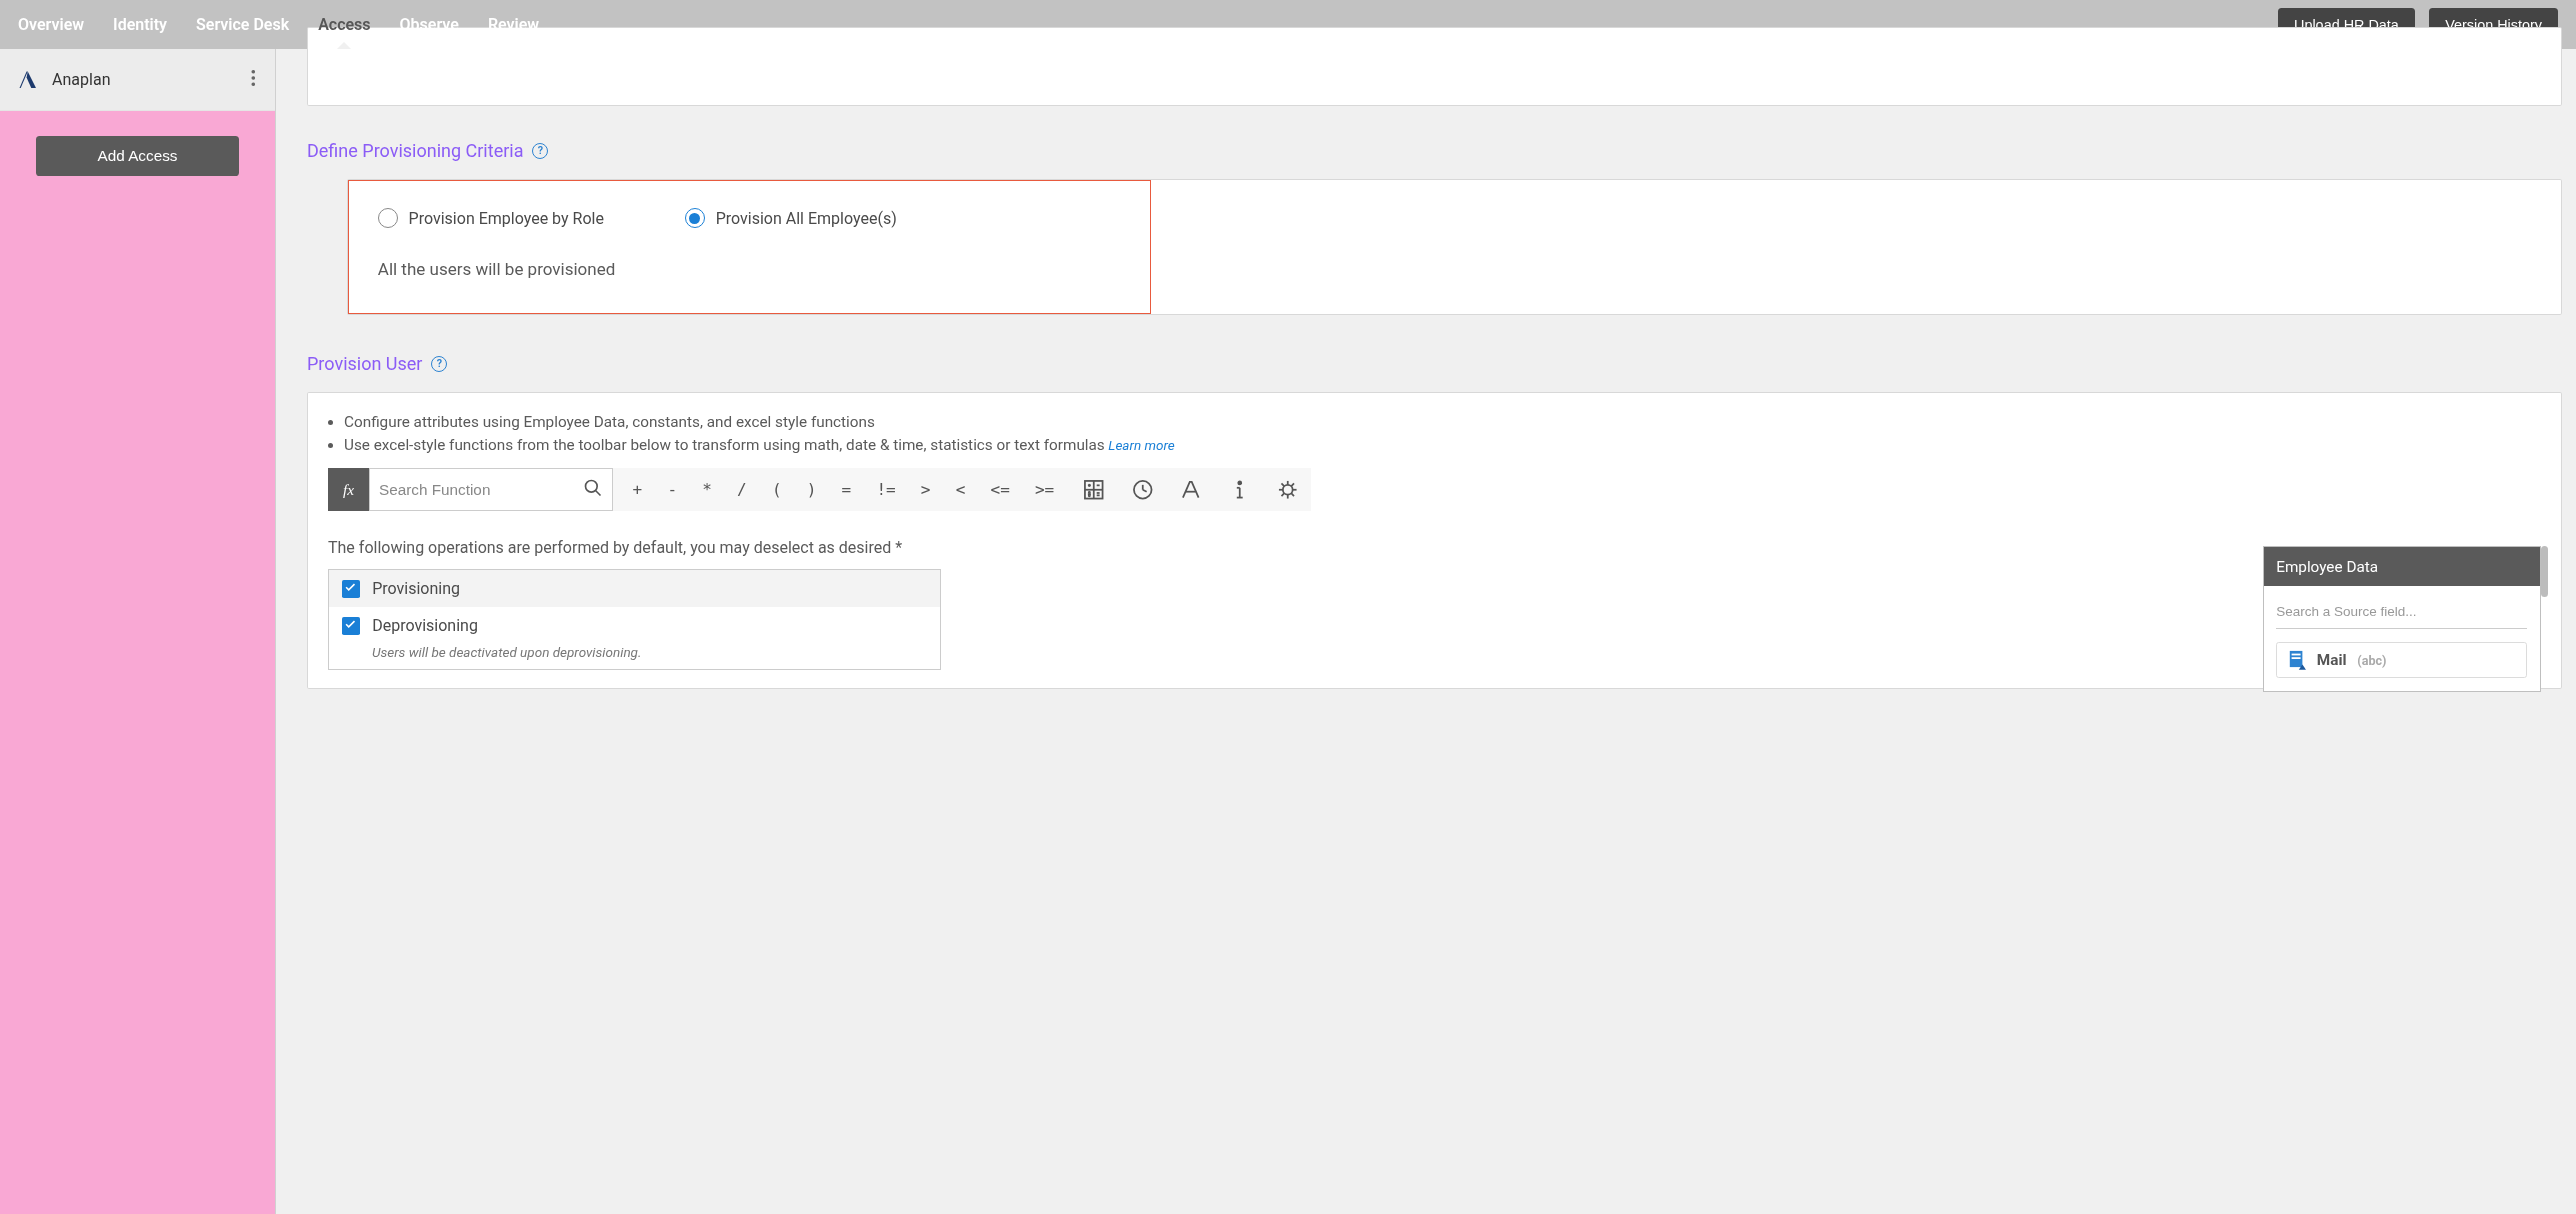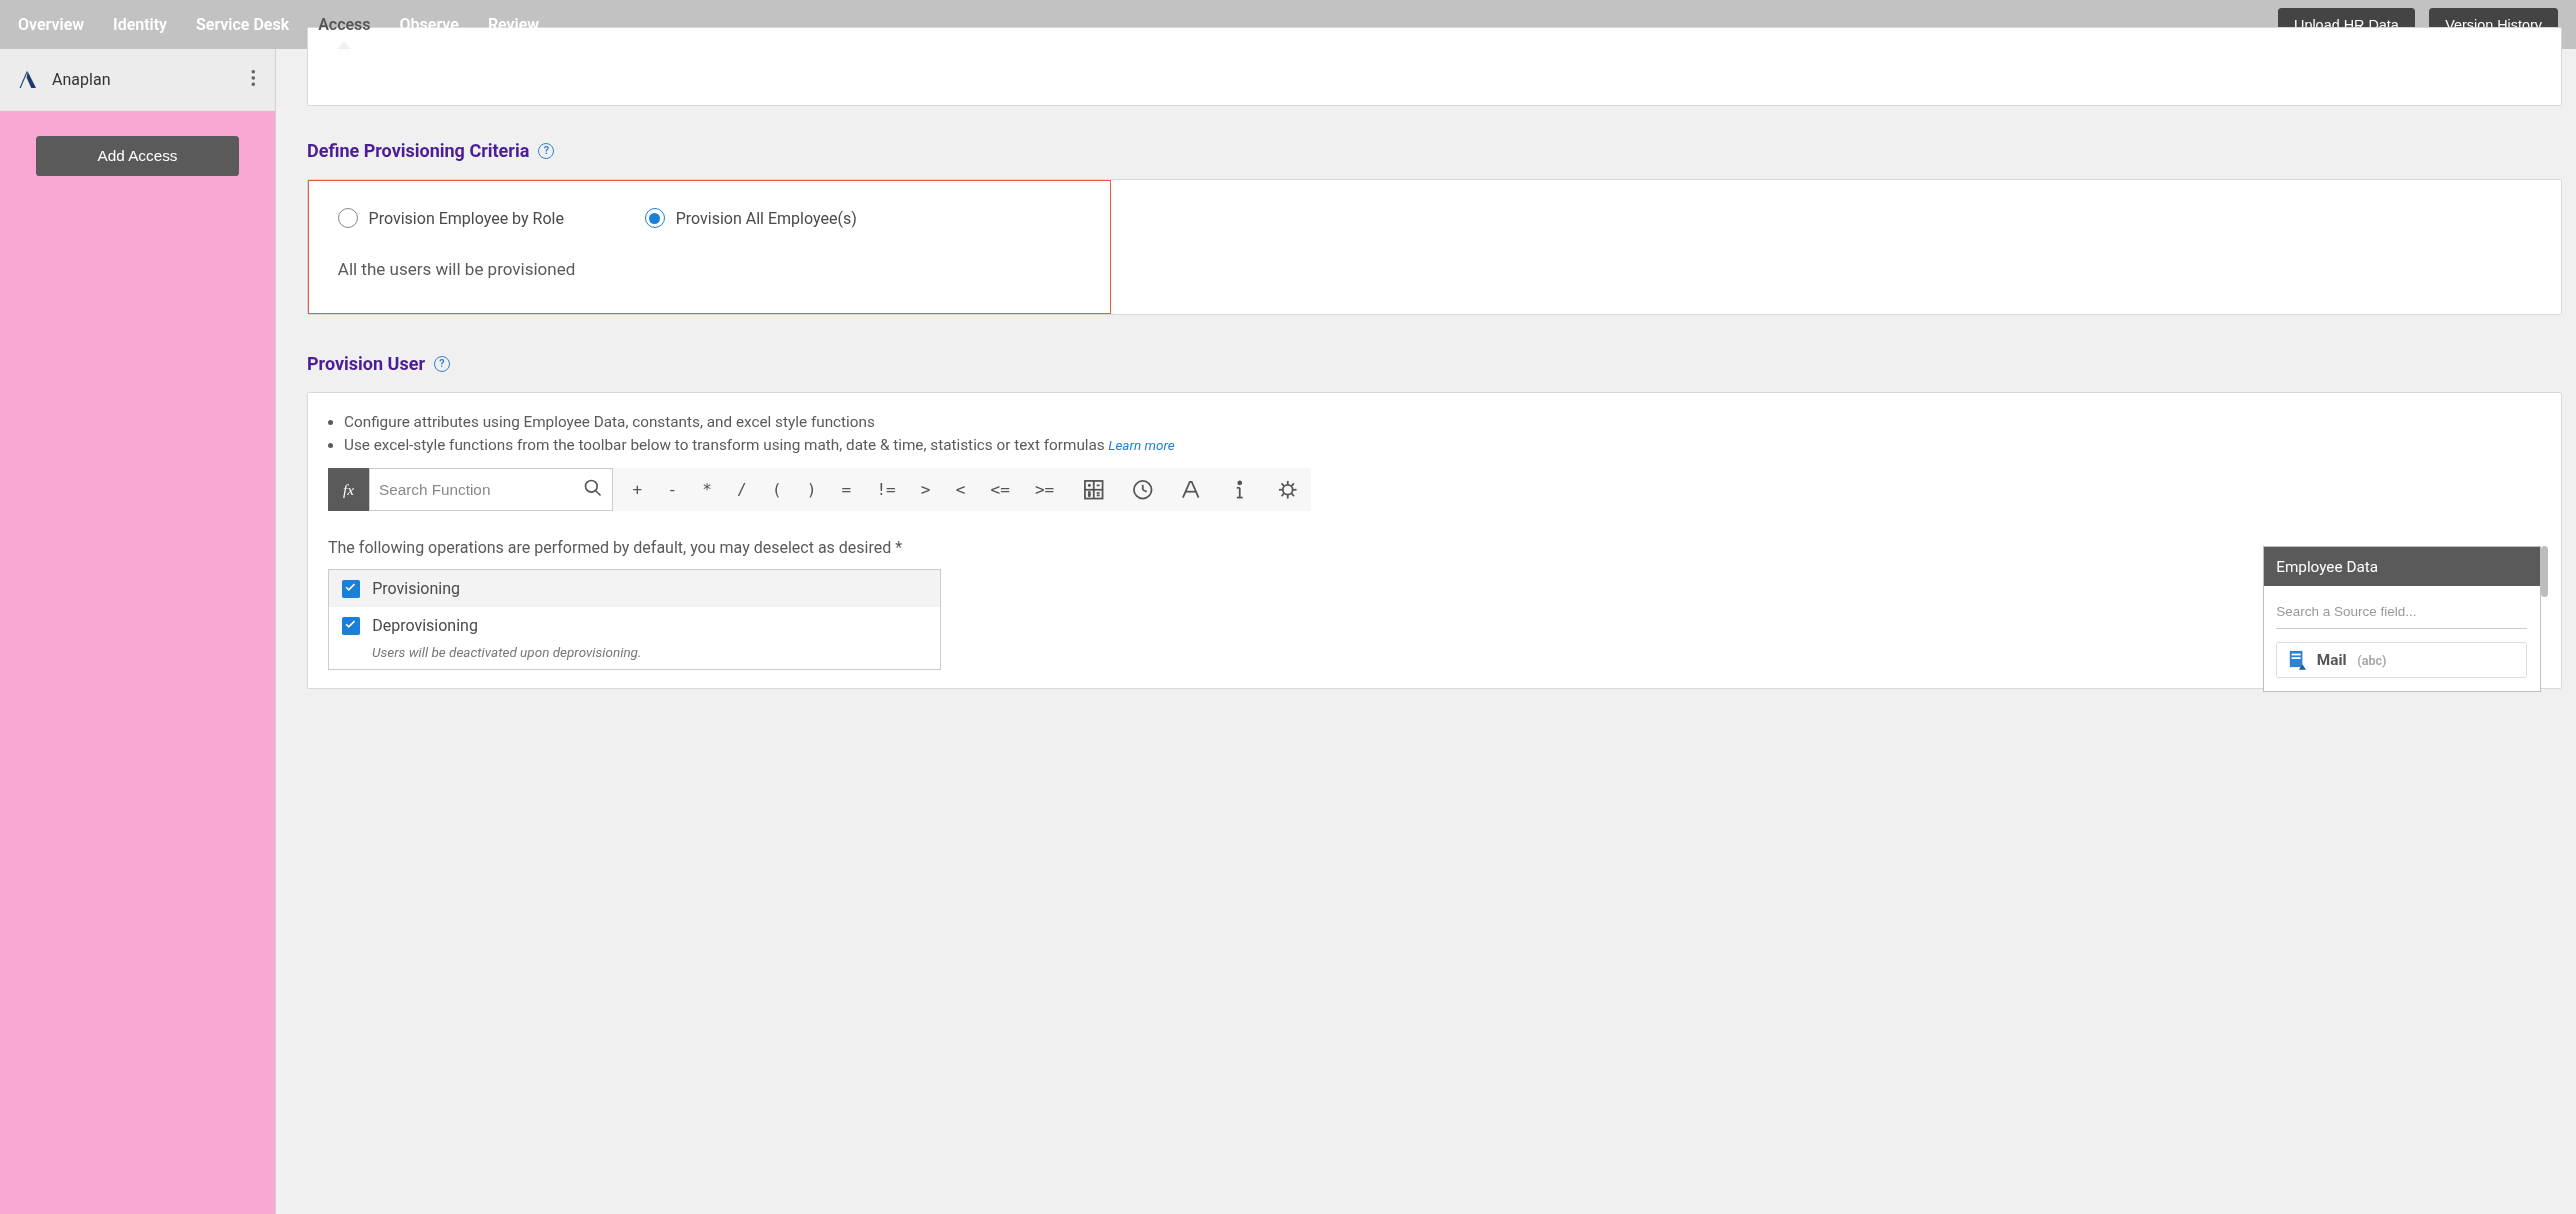--- a/index.html
+++ b/index.html
@@ -134,22 +134,22 @@
     }
 
     .section-title-row {
       display: flex;
       align-items: center;
       gap: 9px;
       margin-bottom: 18px;
     }
     .section-title {
       font-size: 18px;
-      font-weight: 700;
-      color: #4c1d95;
+      font-weight: 400;
+      color: #8b5cf6;
     }
     .help-icon {
       width: 16px;
       height: 16px;
       border: 1.8px solid #2d83d1;
       border-radius: 50%;
       display: inline-flex;
       align-items: center;
       justify-content: center;
       font-size: 10.8px;
@@ -157,20 +157,21 @@
       font-weight: 600;
       cursor: pointer;
     }
 
     .criteria-card {
       background: #fff;
       border: 0.9px solid #d8d8d8;
       border-radius: 1.8px;
       display: flex;
       margin-bottom: 38px;
+      margin-left: 40px;
     }
     .criteria-inner {
       border: 1.4px solid #e85a3e;
       flex-basis: 803px;
       padding: 27px 27px 34px 27px;
       position: relative;
     }
     .criteria-spacer {
       flex: 1;
     }

